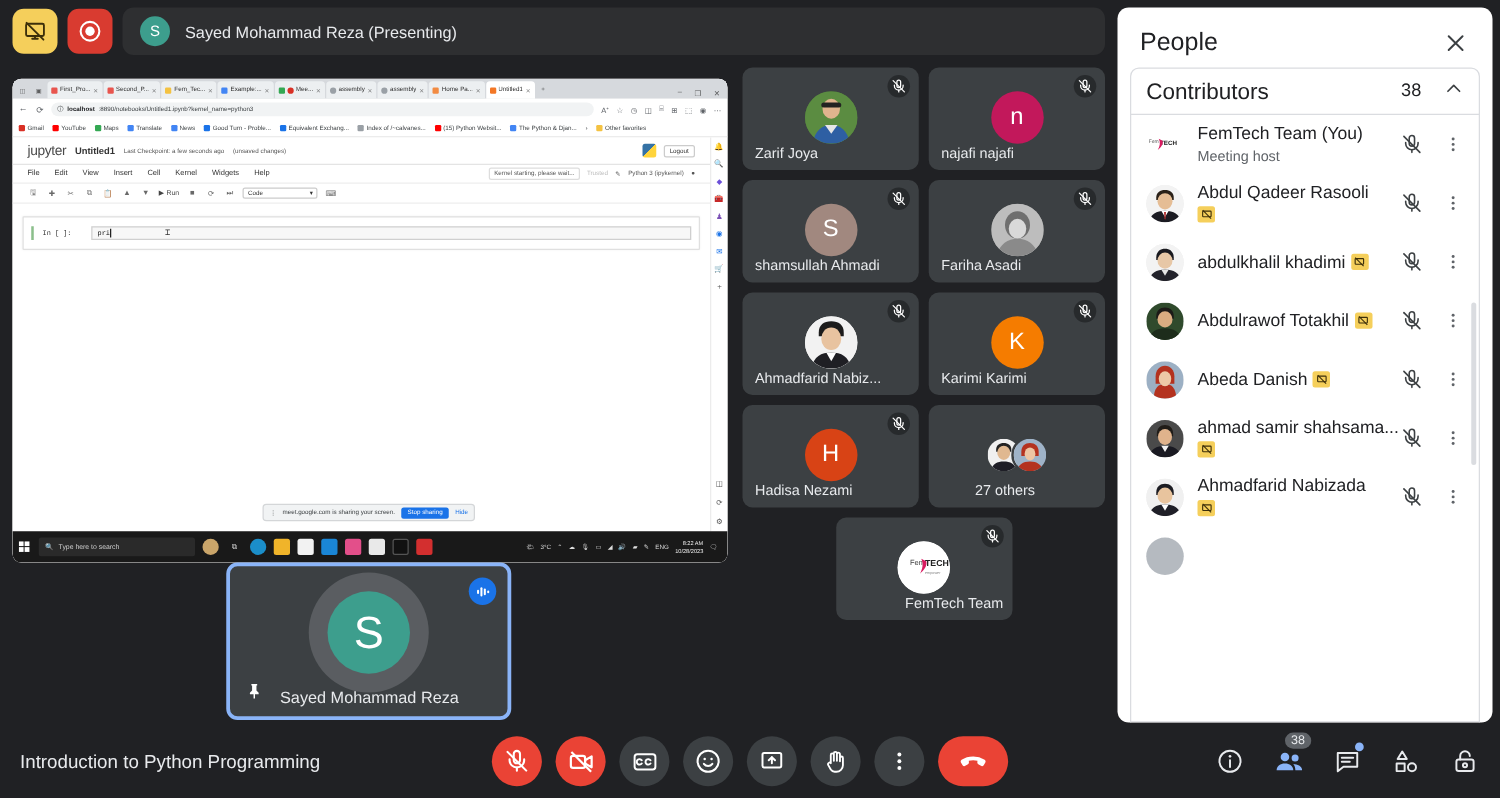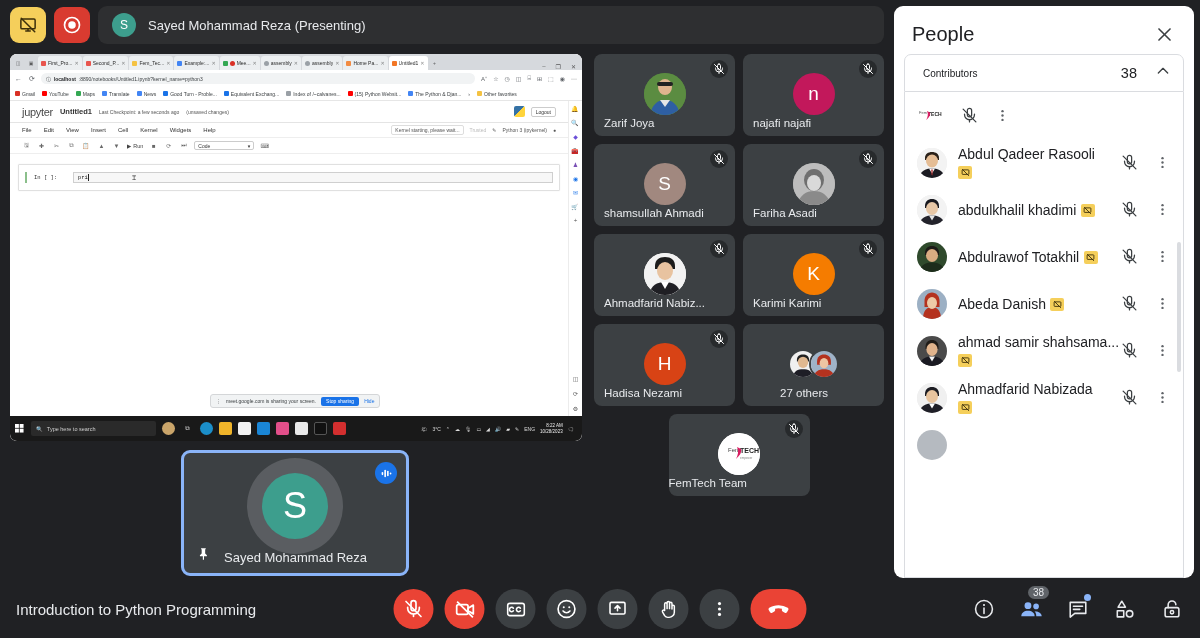--- a/index.html
+++ b/index.html
@@ -14,21 +14,21 @@
   
   .topbar { position: absolute; left: 0; top: 0; width: 894px; height: 50px; display: flex; align-items: center; padding: 0 10px; gap: 8px; }
   .tb-icon-btn { width: 36px; height: 36px; border-radius: 9px; display: flex; align-items: center; justify-content: center; flex: 0 0 auto; }
   .tb-present { background: #f5cf5b; }
   .tb-record { background: #d93b30; }
   .presenter-pill { flex: 1; height: 38px; background: #2e2f31; border-radius: 9px; display: flex; align-items: center; gap: 12px; padding: 0 14px; }
   .presenter-avatar { width: 24px; height: 24px; border-radius: 50%; background: #3d9e8d; color: #fff; font-size: 12px; display: flex; align-items: center; justify-content: center; flex: 0 0 auto; }
   .presenter-name { color: #e8eaed; font-size: 13px; }
 
   
-  .share-stage { position: absolute; left: 10px; top: 54px; width: 572px; height: 387px; background: #fff; border-radius: 7px; overflow: hidden; }
+  .share-stage { position: absolute; left: 10px; top: 63px; width: 572px; height: 387px; background: #fff; border-radius: 7px; overflow: hidden; }
   .browser { width: 100%; height: 100%; position: relative; background: #fff; }
 
   .chrome-tabstrip { height: 16px; background: #d6d9dd; display: flex; align-items: flex-end; padding-left: 2px; gap: 1px; font-size: 5px; color: #2b2b2b; }
   .cbtn { width: 12px; height: 14px; display: flex; align-items: center; justify-content: center; opacity: .7; }
   .ctab { height: 14px; background: #eceff1; border-radius: 3px 3px 0 0; display: flex; align-items: center; gap: 2px; padding: 0 3px; max-width: 46px; overflow: hidden; white-space: nowrap; }
   .ctab.active { background: #fff; }
   .ctab .fav { width: 5px; height: 5px; border-radius: 1px; flex: 0 0 auto; }
   .ctab .lbl { overflow: hidden; text-overflow: clip; font-size: 5px; }
   .ctab .x { opacity: .55; font-size: 5px; }
   .win-ctl { margin-left: auto; display: flex; gap: 10px; padding-right: 6px; font-size: 6px; opacity: .75; }
@@ -117,21 +117,21 @@
   .people { position: absolute; right: 6px; top: 6px; width: 300px; height: 572px; background: #fff; border-radius: 9px; overflow: hidden; display: flex; flex-direction: column; }
   .people-head { display: flex; align-items: center; padding: 16px 18px 8px 18px; }
   .people-title { font-size: 20px; color: #202124; }
   .people-close { margin-left: auto; width: 24px; height: 24px; display: flex; align-items: center; justify-content: center; }
   .people-actions { display: flex; gap: 12px; padding: 6px 18px 10px 18px; }
   .pact { background: #e8f0fe; color: #1967d2; border-radius: 5px; height: 34px; display: flex; align-items: center; gap: 9px; padding: 0 14px; font-size: 13.5px; }
   .search-wrap { margin: 2px 16px 12px 16px; height: 40px; border: 1px solid #dadce0; border-radius: 5px; display: flex; align-items: center; gap: 11px; padding: 0 13px; }
   .search-wrap input { border: 0; outline: 0; font-size: 14.5px; color: #5f6368; font-family: "Liberation Sans", sans-serif; width: 100%; background: transparent; }
   .in-meeting { font-size: 10.5px; letter-spacing: .9px; color: #5f6368; padding: 0 18px 7px 18px; }
   .contrib-row { margin: 0 10px; border: 1px solid #dadce0; border-top-left-radius: 7px; border-top-right-radius: 7px; height: 38px; display: flex; align-items: center; padding: 0 12px; }
-  .contrib-label { font-size: 10px; color: #202124; margin-left: 6px; }
+  .contrib-label { font-size: 18px; color: #202124; }
   .contrib-count { margin-left: auto; font-size: 14.5px; color: #202124; padding-right: 18px; }
   .plist { flex: 1; overflow: hidden; margin: 0 10px; border: 1px solid #dadce0; border-top: 0; position: relative; }
   .prow { height: 47px; display: flex; align-items: center; padding: 0 10px 0 12px; gap: 11px; }
   .pav { width: 30px; height: 30px; border-radius: 50%; overflow: hidden; flex: 0 0 auto; position: relative; background: #eee; }
   .pinfo { flex: 1; min-width: 0; }
   .pname { font-size: 14px; color: #202124; white-space: nowrap; overflow: hidden; text-overflow: ellipsis; }
   .psub { font-size: 11.5px; color: #5f6368; }
   .pbadge { width: 14px; height: 13px; border-radius: 2px; background: #f5cf5b; display: inline-flex; align-items: center; justify-content: center; margin-top: 2px; }
   .pmute { width: 22px; display: flex; justify-content: center; flex: 0 0 auto; }
   .pmore { width: 22px; display: flex; justify-content: center; flex: 0 0 auto; color: #5f6368; font-size: 15px; letter-spacing: 0; }
@@ -569,21 +569,21 @@
       <div class="tile">
         <div class="av" style="background:#fff">
           <svg viewBox="0 0 42 42" width="42" height="42">
               <circle cx="21" cy="21" r="21" fill="#fff"></circle>
               <text x="10" y="19" font-size="6" fill="#444" font-family="Liberation Sans">Fem</text>
               <text x="22" y="20" font-size="7" font-weight="bold" fill="#222" font-family="Liberation Sans">TECH</text>
               <path d="M19 14c2 4 1 8-1 12 3-3 6-6 5-10z" fill="#d81b60"></path>
               <text x="22" y="26" font-size="3" fill="#888" font-family="Liberation Sans">empower</text>
             </svg>
         </div>
-        <div class="nm" style="left:0;width:100%;text-align:left">FemTech Team</div>
+        <div class="nm" style="left:12px;width:100%;text-align:right">FemTech Team</div>
         <div class="mute-badge">
           <svg width="12" height="12" viewBox="0 0 24 24" fill="none" stroke="#fff" stroke-width="2" stroke-linecap="round">
               <path d="M12 2a3 3 0 0 1 3 3v6a3 3 0 0 1-3 3 3 3 0 0 1-3-3V5a3 3 0 0 1 3-3z"></path>
               <path d="M5 10v1a7 7 0 0 0 7 7 7 7 0 0 0 7-7v-1"></path>
               <path d="M12 18v3"></path>
               <path d="M3 3l18 18"></path>
             </svg>
         </div>
       </div>
     </div>
@@ -734,20 +734,24 @@
 
       <div class="prow">
         <span class="pav" style="background:#fff">
           <svg viewBox="0 0 30 30">
               <rect width="30" height="30" fill="#fff"></rect>
               <text x="2" y="13" font-size="4" fill="#555" font-family="Liberation Sans">Fem</text>
               <text x="11" y="15" font-size="5" font-weight="bold" fill="#222" font-family="Liberation Sans">TECH</text>
               <path d="M10 10c1.6 3 .8 6-.8 9 2.4-2.2 4.6-4.5 3.8-7.5z" fill="#d81b60"></path>
             </svg>
         </span>
+        <span class="pinfo">
+          <span class="pname">FemTech Team (You)</span>
+          <span class="psub">Meeting host</span>
+        </span>
         <span class="pmute">
           <svg width="17" height="17" viewBox="0 0 24 24" fill="none" stroke="#3c4043" stroke-width="1.8" stroke-linecap="round">
               <path d="M12 2a3 3 0 0 1 3 3v6a3 3 0 0 1-3 3 3 3 0 0 1-3-3V5a3 3 0 0 1 3-3z"></path>
               <path d="M5 10v1a7 7 0 0 0 7 7 7 7 0 0 0 7-7v-1"></path>
               <path d="M12 18v3"></path>
               <path d="M3 3l18 18"></path>
             </svg>
         </span>
         <span class="pmore">
           <svg width="15" height="15" viewBox="0 0 24 24" fill="#5f6368">

